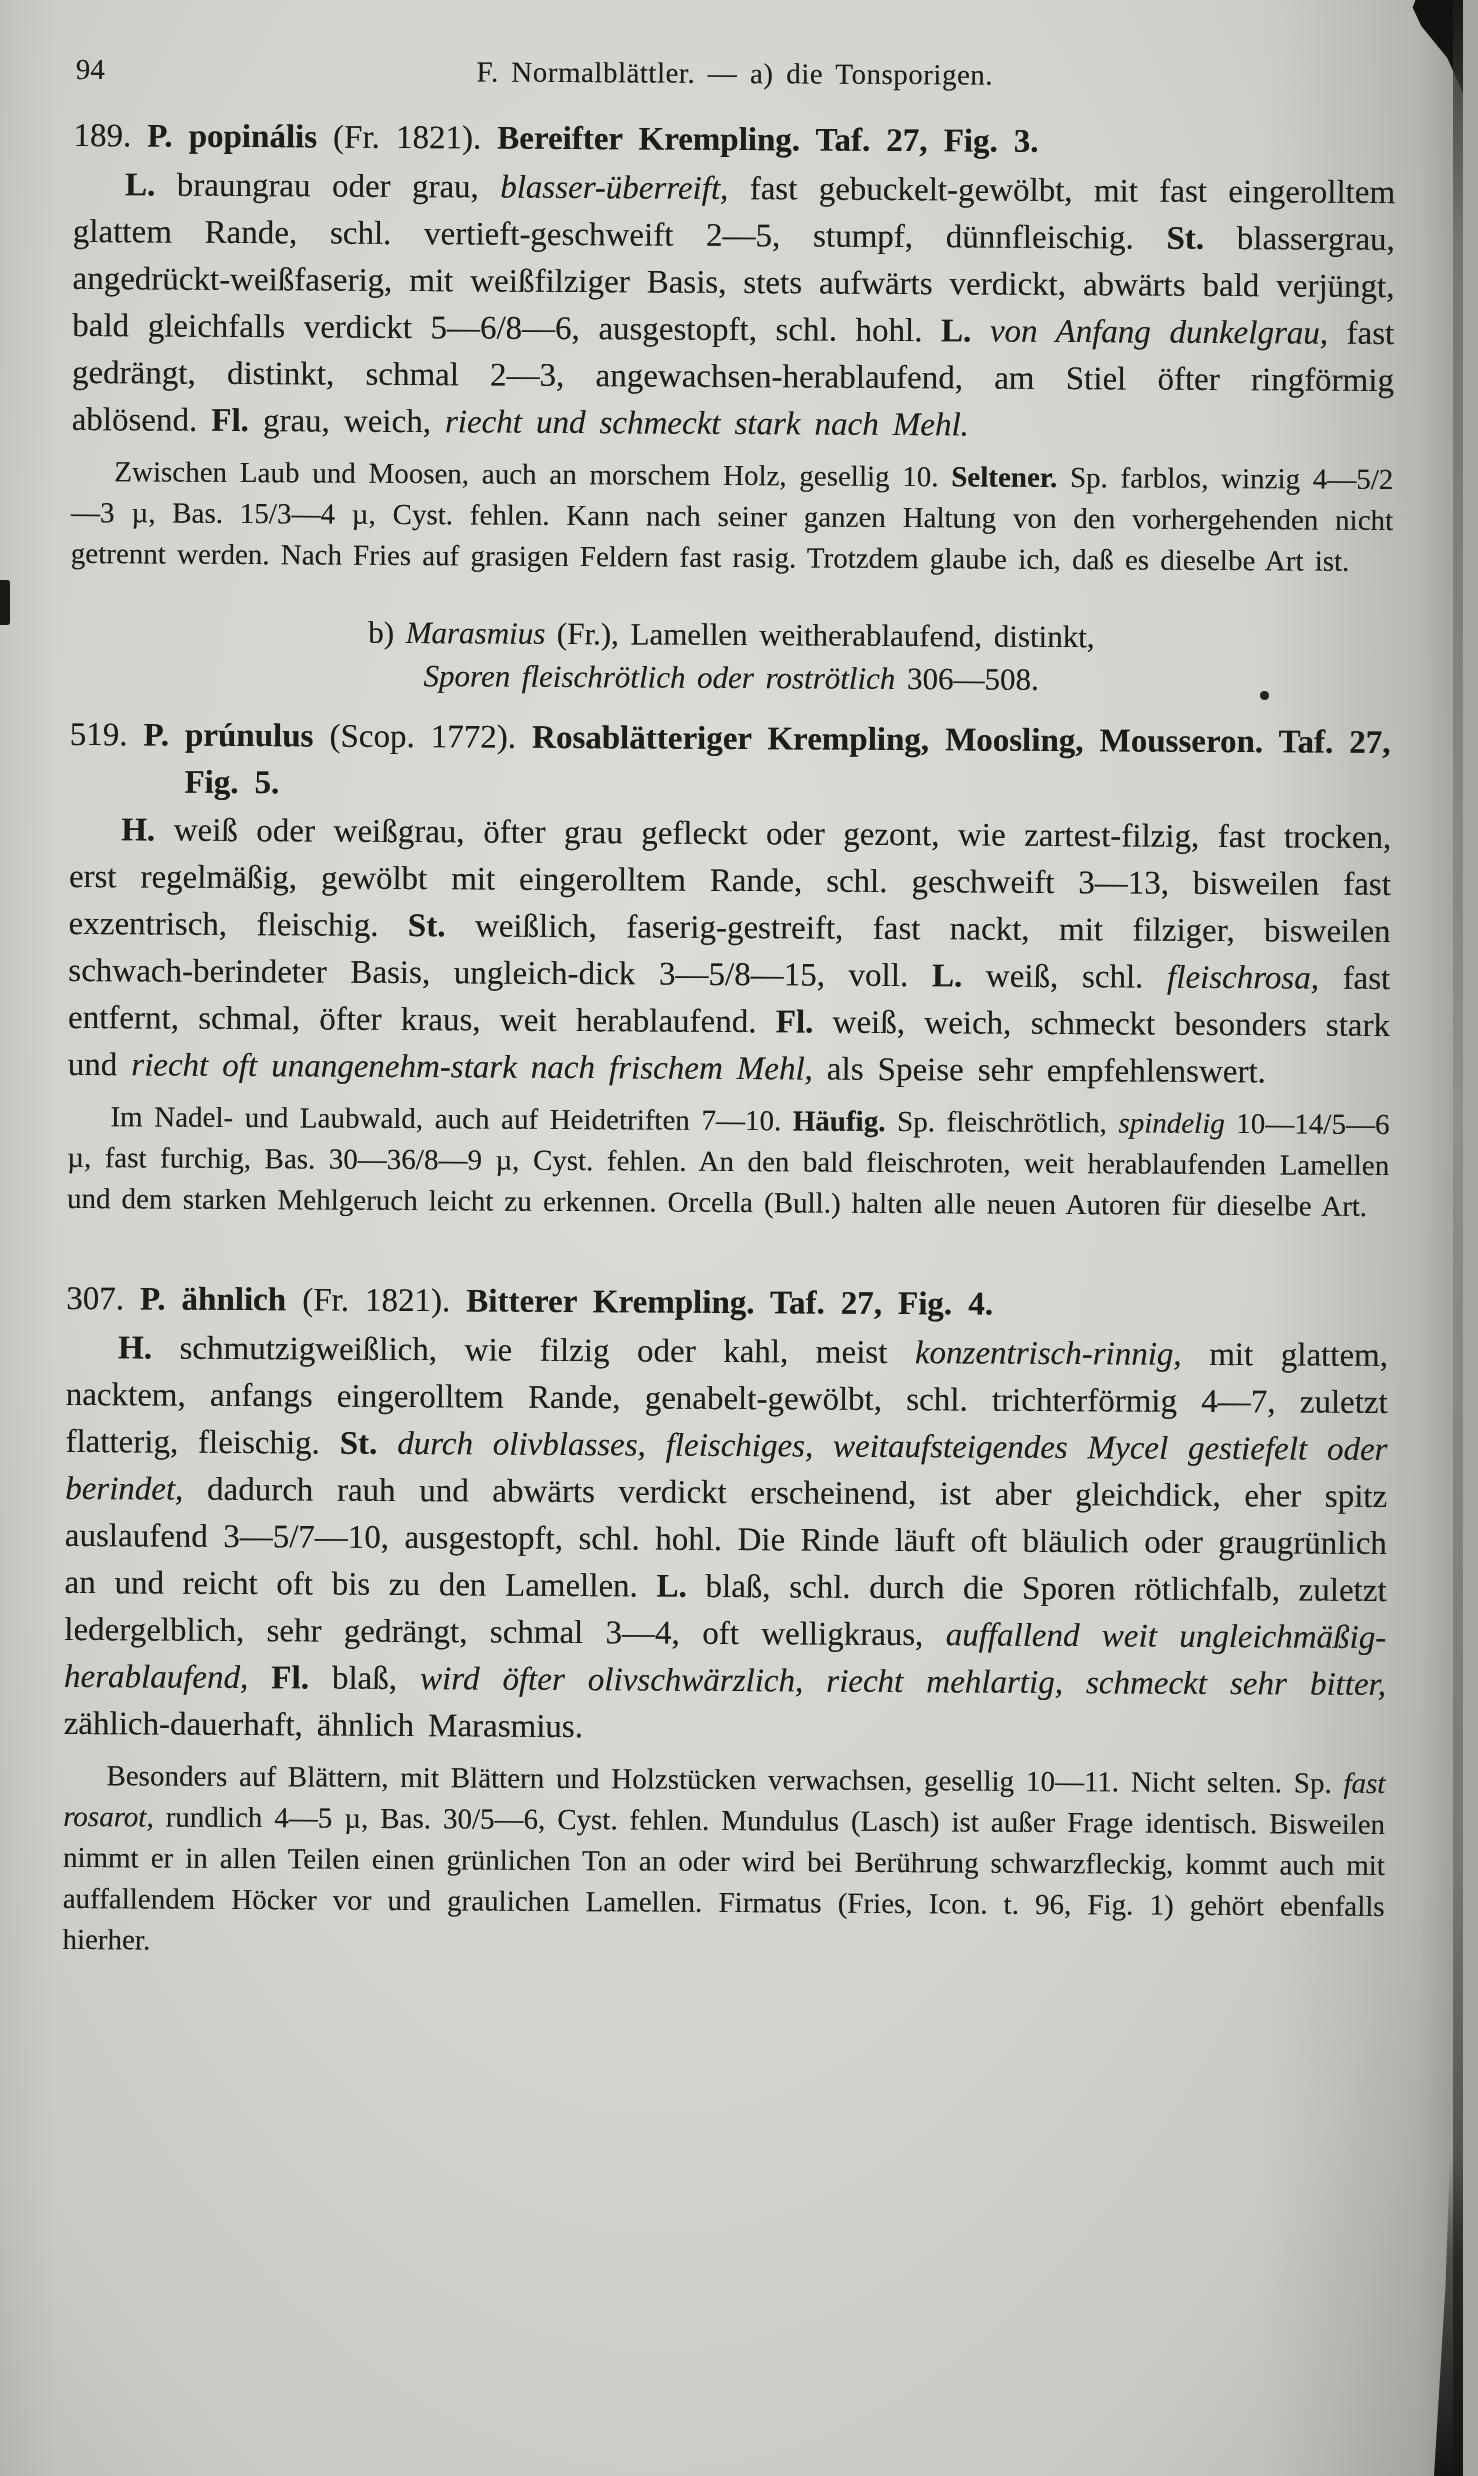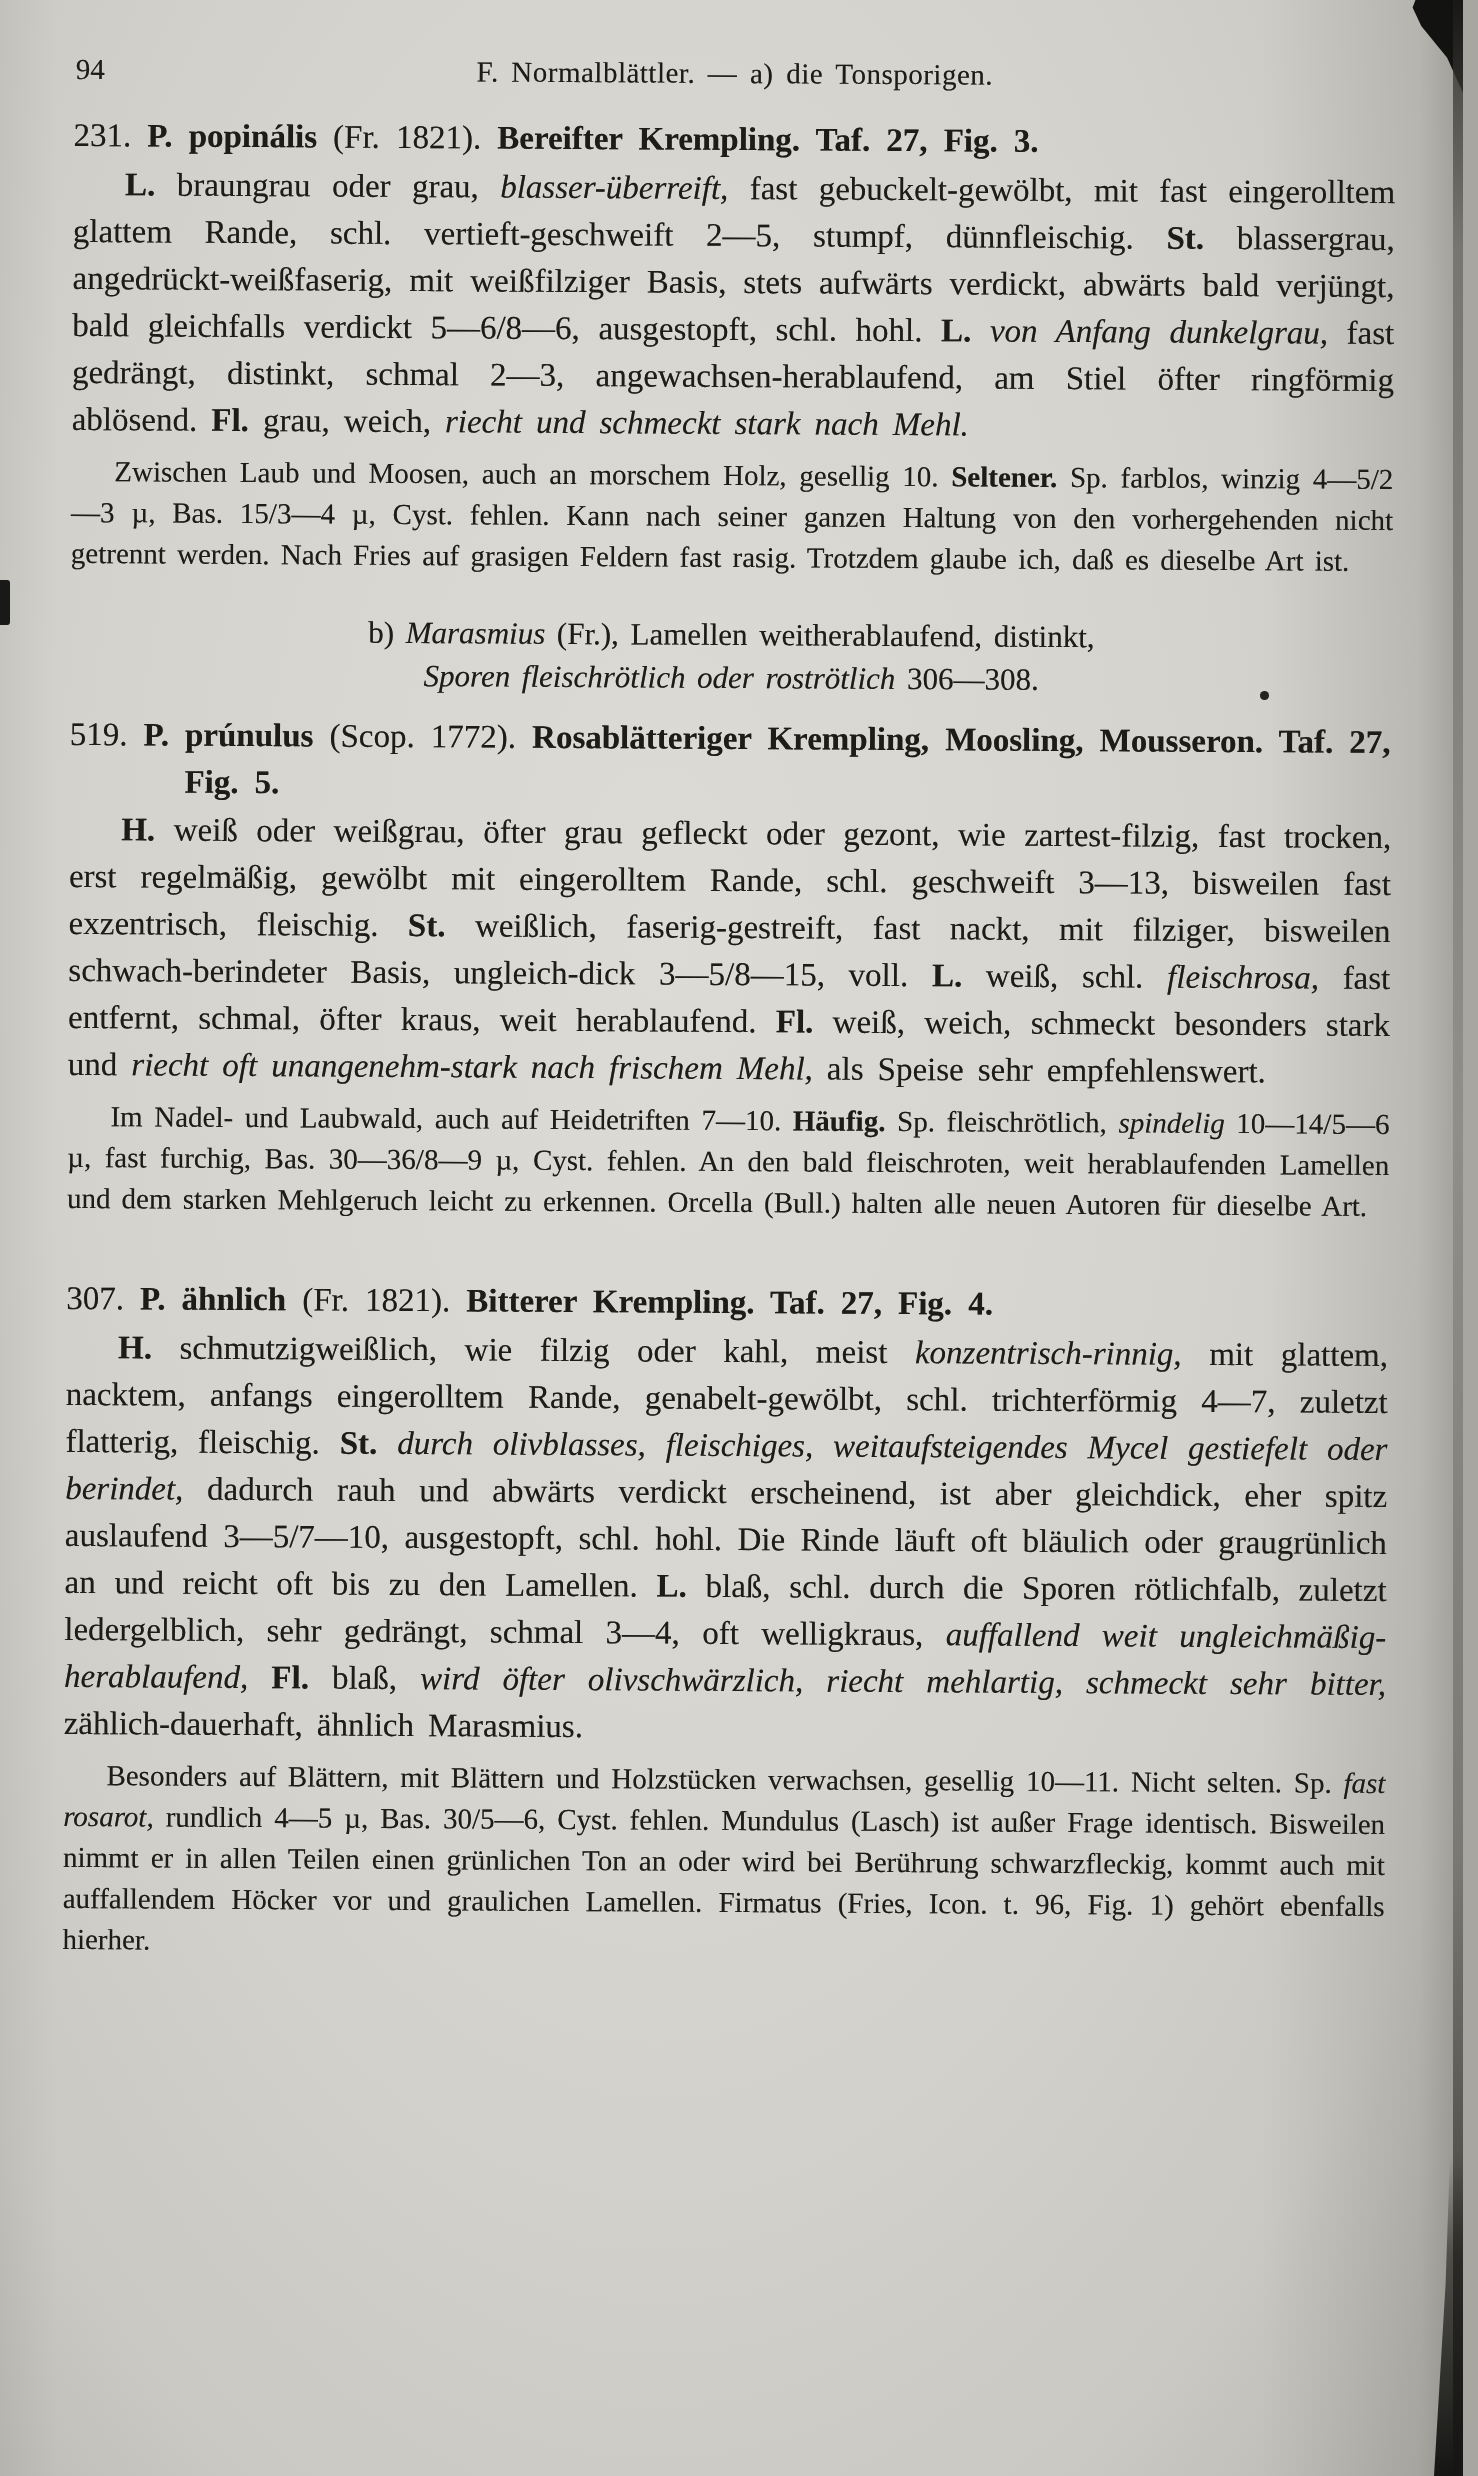--- a/index.html
+++ b/index.html
@@ -118,28 +118,28 @@
 <div class="page">
 
   <div class="content">
 
     <header class="running-head">
       <span class="page-num">94</span>
       <span class="running-title">F. Normalblättler. — a) die Tonsporigen.</span>
     </header>
 
     <section class="entry entry-305">
-      <p class="entry-heading"><span class="seg-n">231. </span><span class="seg-b">P. popinális </span><span class="seg-n">(Fr. 1821). </span><span class="seg-b">Bereifter Krempling. </span><span class="seg-b">Taf. 27, Fig. 3.</span></p>
+      <p class="entry-heading"><span class="seg-n">189. </span><span class="seg-b">P. popinális </span><span class="seg-n">(Fr. 1821). </span><span class="seg-b">Bereifter Krempling. </span><span class="seg-b">Taf. 27, Fig. 3.</span></p>
       <p class="body-para"><span class="seg-b">L.</span><span class="seg-n"> braungrau oder grau, </span><span class="seg-i">blasser-überreift,</span><span class="seg-n"> fast gebuckelt-gewölbt, mit fast eingerolltem glattem Rande, schl. vertieft-geschweift 2—5, stumpf, dünnfleischig. </span><span class="seg-b">St.</span><span class="seg-n"> blassergrau, angedrückt-weißfaserig, mit weißfilziger Basis, stets aufwärts verdickt, abwärts bald verjüngt, bald gleichfalls verdickt 5—6/8—6, ausgestopft, schl. hohl. </span><span class="seg-b">L.</span><span class="seg-n"> </span><span class="seg-i">von Anfang dunkelgrau,</span><span class="seg-n"> fast gedrängt, distinkt, schmal 2—3, angewachsen-herablaufend, am Stiel öfter ringförmig ablösend. </span><span class="seg-b">Fl.</span><span class="seg-n"> grau, weich, </span><span class="seg-i">riecht und schmeckt stark nach Mehl.</span></p>
       <p class="note-para"><span class="seg-n">Zwischen Laub und Moosen, auch an morschem Holz, gesellig 10. </span><span class="seg-b">Seltener.</span><span class="seg-n"> Sp. farblos, winzig 4—5/2—3 µ, Bas. 15/3—4 µ, Cyst. fehlen. Kann nach seiner ganzen Haltung von den vorhergehenden nicht getrennt werden. Nach Fries auf grasigen Feldern fast rasig. Trotzdem glaube ich, daß es dieselbe Art ist.</span></p>
     </section>
 
     <div class="subsection-heading">
       <p><span class="seg-n">b) </span><span class="seg-i">Marasmius</span><span class="seg-n"> (Fr.), Lamellen weitherablaufend, distinkt,</span></p>
-      <p><span class="seg-i">Sporen fleischrötlich oder roströtlich</span><span class="seg-n"> 306—308.</span></p>
+      <p><span class="seg-i">Sporen fleischrötlich oder roströtlich</span><span class="seg-n"> 306—508.</span></p>
     </div>
 
     <section class="entry entry-306">
       <p class="entry-heading"><span class="seg-n">519. </span><span class="seg-b">P. prúnulus </span><span class="seg-n">(Scop. 1772). </span><span class="seg-b">Rosablätteriger Krempling, Moosling, Mousseron. </span><span class="seg-b">Taf. 27, Fig. 5.</span></p>
       <p class="body-para"><span class="seg-b">H.</span><span class="seg-n"> weiß oder weißgrau, öfter grau gefleckt oder gezont, wie zartest-filzig, fast trocken, erst regelmäßig, gewölbt mit eingerolltem Rande, schl. geschweift 3—13, bisweilen fast exzentrisch, fleischig. </span><span class="seg-b">St.</span><span class="seg-n"> weißlich, faserig-gestreift, fast nackt, mit filziger, bisweilen schwach-berindeter Basis, ungleich-dick 3—5/8—15, voll. </span><span class="seg-b">L.</span><span class="seg-n"> weiß, schl. </span><span class="seg-i">fleischrosa,</span><span class="seg-n"> fast entfernt, schmal, öfter kraus, weit herablaufend. </span><span class="seg-b">Fl.</span><span class="seg-n"> weiß, weich, schmeckt besonders stark und </span><span class="seg-i">riecht oft unangenehm-stark nach frischem Mehl,</span><span class="seg-n"> als Speise sehr empfehlenswert.</span></p>
       <p class="note-para"><span class="seg-n">Im Nadel- und Laubwald, auch auf Heidetriften 7—10. </span><span class="seg-b">Häufig.</span><span class="seg-n"> Sp. fleischrötlich, </span><span class="seg-i">spindelig</span><span class="seg-n"> 10—14/5—6 µ, fast furchig, Bas. 30—36/8—9 µ, Cyst. fehlen. An den bald fleischroten, weit herablaufenden Lamellen und dem starken Mehlgeruch leicht zu erkennen. Orcella (Bull.) halten alle neuen Autoren für dieselbe Art.</span></p>
     </section>
 
     <section class="entry entry-307">
       <p class="entry-heading"><span class="seg-n">307. </span><span class="seg-b">P. ähnlich </span><span class="seg-n">(Fr. 1821). </span><span class="seg-b">Bitterer Krempling. </span><span class="seg-b">Taf. 27, Fig. 4.</span></p>

